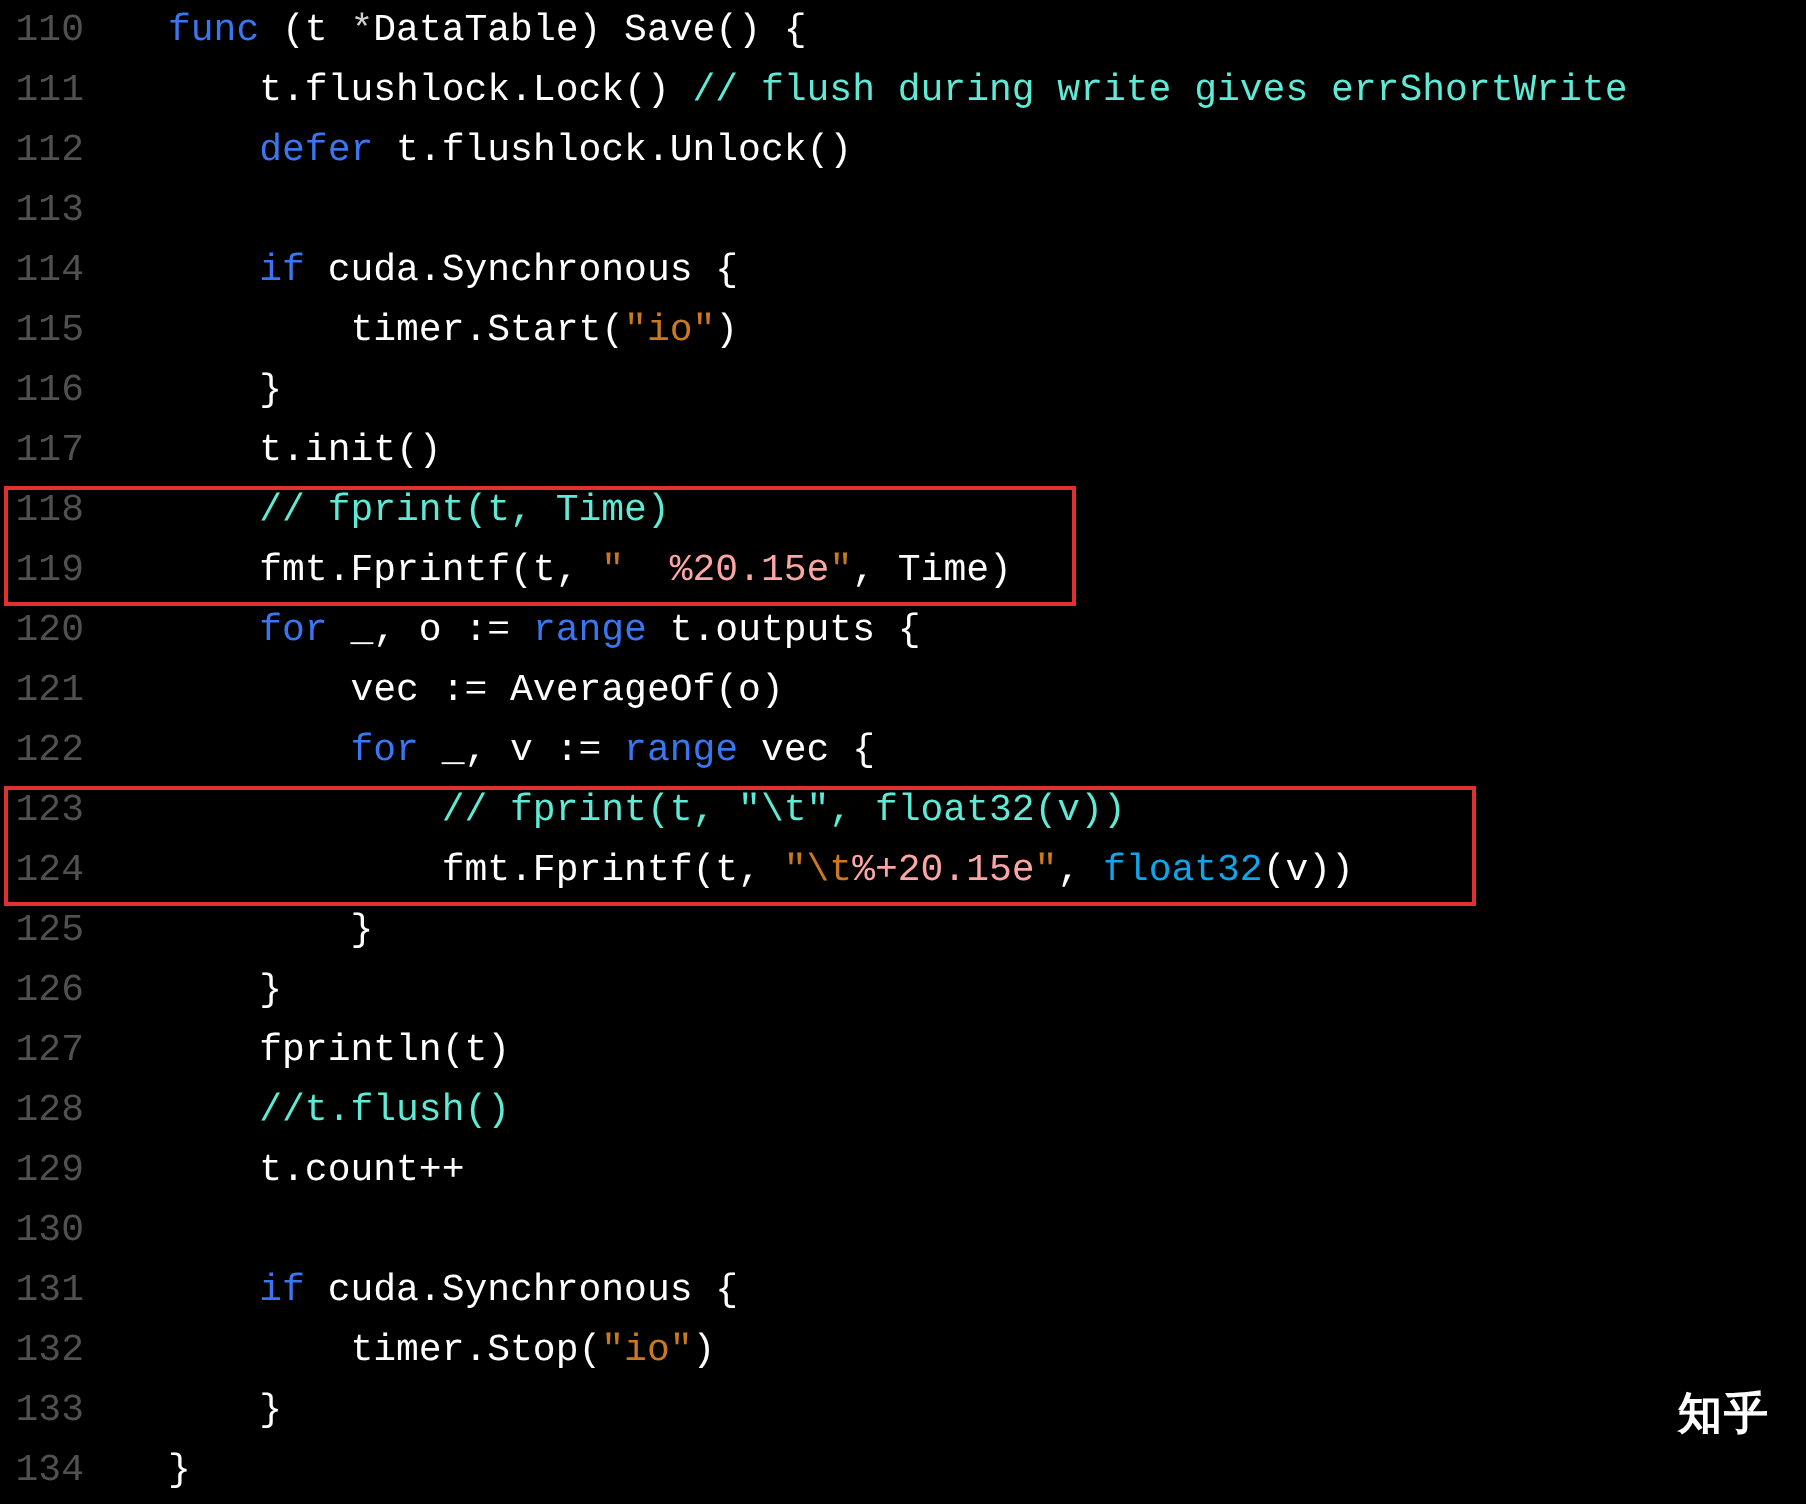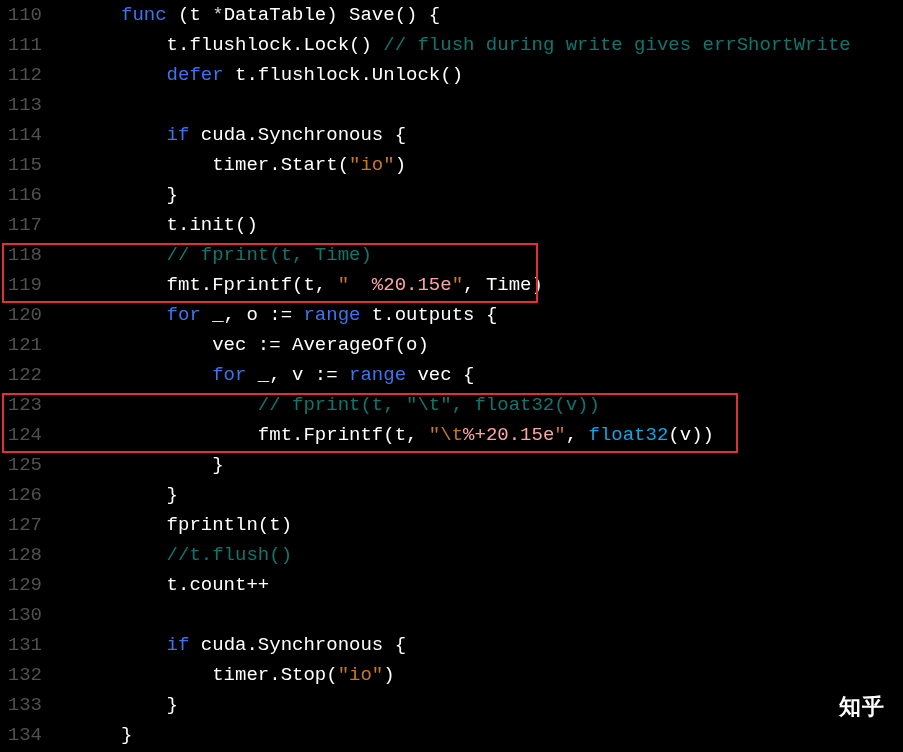--- a/index.html
+++ b/index.html
@@ -30,27 +30,26 @@
     width: 56px;
     text-align: right;
     padding-right: 14px;
     user-select: none;
     flex-shrink: 0;
   }
   .code {
     white-space: pre;
     flex: 1;
     position: relative;
-    margin-left: 37px;
   }
   .tok-kw      { color: #3a76f0; }   
   .tok-fn      { color: #ffffff; }   
   .tok-str     { color: #c97a20; }   
   .tok-fmt     { color: #fca5a5; }   
-  .tok-comment { color: #0f766e; }   
+  .tok-comment { color: #5eead4; }   
   .tok-type    { color: #0ea5e9; font-family: Liberation Mono, monospace; }
   .tok-star    { color: #d0d0d0; }
 
   .hl-box1 {
     position: absolute;
     left: 2px;
     top: 243px;
     width: 536px;
     height: 60px;
     border: 2px solid #e03030;

